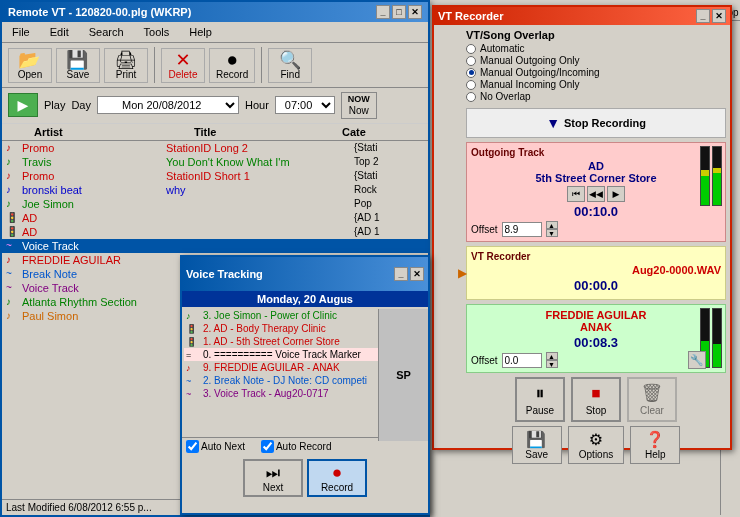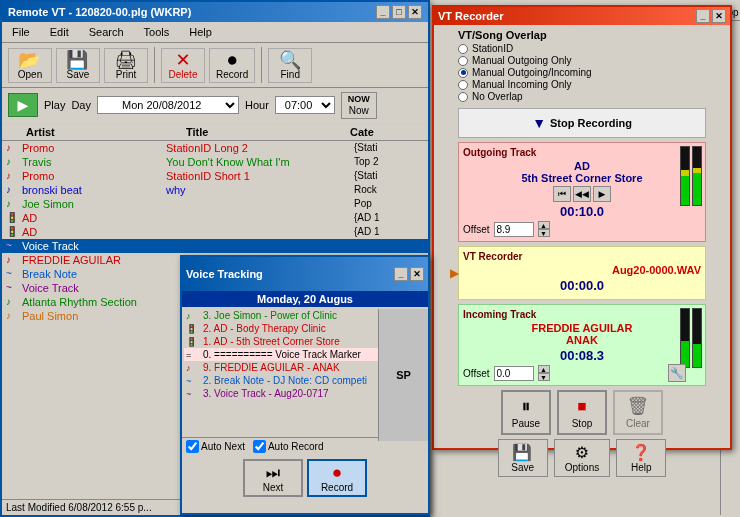--- a/index.html
+++ b/index.html
@@ -85,21 +85,21 @@
     }
     .hour-select {
       padding: 1px 5px; font-size: 11px; border: 1px solid #888; background: white; width: 60px;
     }
     .now-btn {
       padding: 1px 6px; font-size: 10px; background: #d4d0c8; border: 1px solid #888; cursor: pointer;
       display: flex; flex-direction: column; align-items: center; line-height: 1.2;
     }
 
     .track-list-header {
-      display: flex; background: #d4d0c8; border-bottom: 1px solid #888; padding: 2px 8px;
+      display: flex; background: #d4d0c8; border-bottom: 1px solid #888; padding: 2px 16px;
       font-weight: bold; font-size: 11px;
     }
     .col-artist { width: 160px; }
     .col-title { flex: 1; }
     .col-cate { width: 70px; }
 
     .track-list { overflow-y: auto; height: 280px; }
     .track-row {
       display: flex; align-items: center; padding: 1px 4px;
       font-size: 11px; cursor: pointer;
@@ -154,21 +154,21 @@
       display: flex; align-items: center; font-size: 10px; padding: 1px 2px;
       gap: 3px;
     }
     .vt-icon { width: 14px; font-size: 9px; }
     .vt-text { overflow: hidden; text-overflow: ellipsis; white-space: nowrap; font-size: 10px; text-align: right; }
     .vt-text.red { color: #cc0000; }
     .vt-text.green { color: #008000; }
     .vt-text.equals { color: #000; }
 
     .vt-checkbox-row {
-      display: flex; align-items: center; gap: 8px; padding: 2px 4px; border-top: 1px solid #888;
+      display: flex; align-items: center; gap: 16px; padding: 2px 4px; border-top: 1px solid #888;
     }
     .vt-checkbox-item { display: flex; align-items: center; gap: 2px; font-size: 10px; }
 
     .vt-buttons {
       display: flex; gap: 4px; padding: 4px; justify-content: center;
     }
     .vt-btn {
       display: flex; flex-direction: column; align-items: center;
       padding: 2px 8px; background: #d4d0c8; border: 2px solid #888;
       cursor: pointer; font-size: 10px; min-width: 60px;
@@ -187,21 +187,21 @@
       box-shadow: 2px 2px 6px rgba(0,0,0,0.5);
       z-index: 5;
     }
     .rec-title-bar {
       background: linear-gradient(to right, #cc2200, #ff6644);
       color: white; padding: 2px 4px;
       font-size: 11px; font-weight: bold;
       display: flex; align-items: center; justify-content: space-between;
       height: 18px;
     }
-    .rec-content { padding: 4px 24px; }
+    .rec-content { padding: 4px 4px; margin-left: 28px; }
 
     .overlap-section { margin-bottom: 6px; }
     .overlap-title { font-size: 11px; font-weight: bold; margin-bottom: 2px; }
     .radio-item { display: flex; align-items: center; gap: 4px; font-size: 10px; margin: 1px 0; }
     .radio-circle {
       width: 10px; height: 10px; border: 1px solid #666; border-radius: 50%;
       background: white; display: flex; align-items: center; justify-content: center;
     }
     .radio-circle.selected::after {
       content: ''; width: 5px; height: 5px; background: #003399; border-radius: 50%;
@@ -509,21 +509,21 @@
       <div class="title-btn">_</div>
       <div class="title-btn">✕</div>
     </div>
   </div>
 
   <div class="rec-content">
     <div class="overlap-section">
       <div class="overlap-title">VT/Song Overlap</div>
       <div class="radio-item">
         <div class="radio-circle"></div>
-        <span>StationID</span>
+        <span>Automatic</span>
       </div>
       <div class="radio-item">
         <div class="radio-circle"></div>
         <span>Manual Outgoing Only</span>
       </div>
       <div class="radio-item">
         <div class="radio-circle selected"></div>
         <span>Manual Outgoing/Incoming</span>
       </div>
       <div class="radio-item">
@@ -579,21 +579,20 @@
         <div class="section-label">VT Recorder</div>
         <div class="wav-name">Aug20-0000.WAV</div>
         <div class="time-display">00:00.0</div>
       </div>
 
       <div style="position:absolute; left:-8px; top:50%; transform:translateY(-50%); color:#cc6600; font-size:12px;">▶</div>
     </div>
 
     <div style="position:relative;">
       <div class="incoming-section">
-        <div class="section-label">Incoming Track</div>
         <div class="incoming-name">FREDDIE AGUILAR</div>
         <div class="incoming-name">ANAK</div>
         <div class="time-display">00:08.3</div>
         <div class="offset-row">
           <span>Offset</span>
           <input class="offset-input" type="text" value="0.0" style="">
           <div class="spin-btns">
             <button class="spin-btn">▲</button>
             <button class="spin-btn">▼</button>
           </div>

